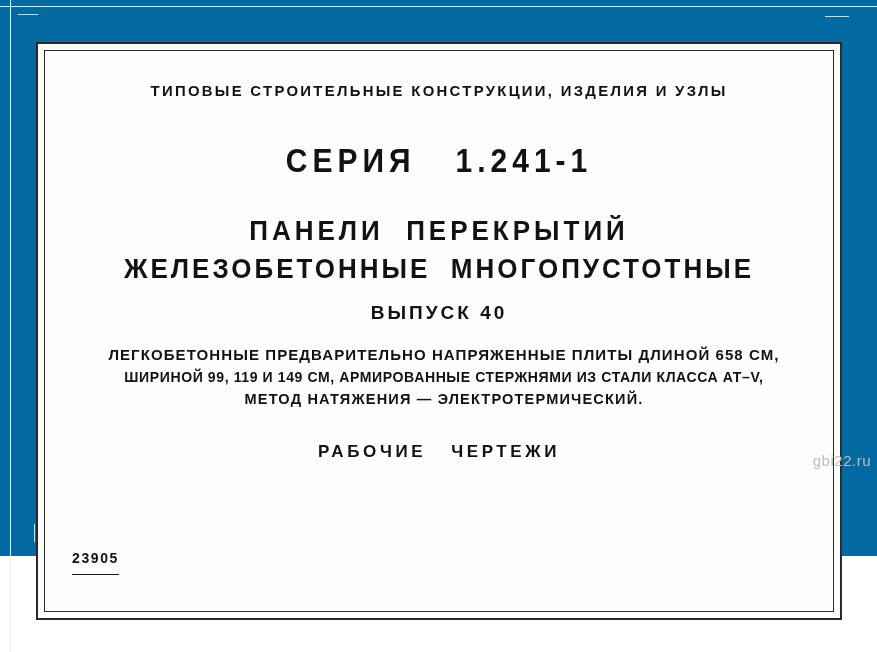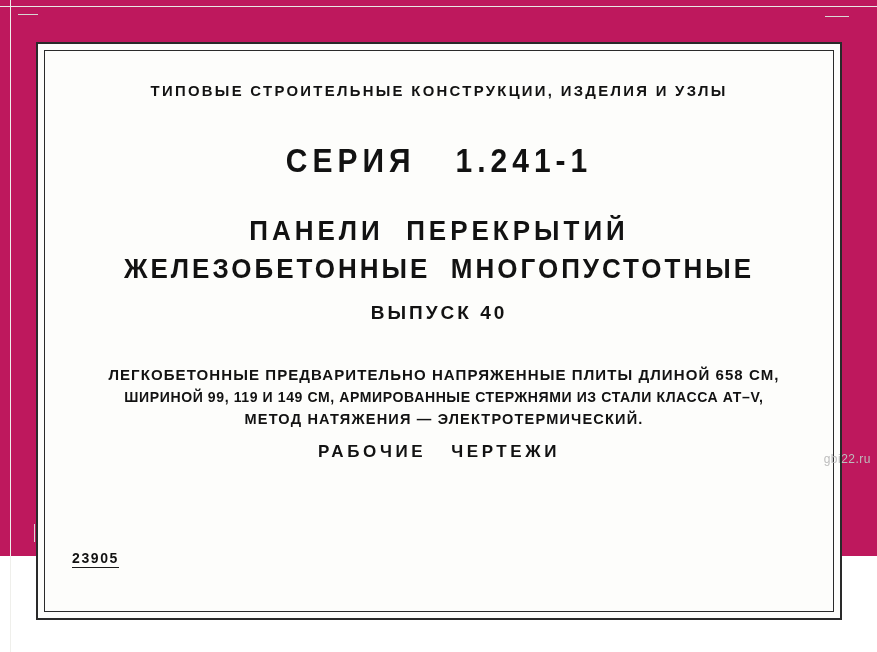--- a/index.html
+++ b/index.html
@@ -12,21 +12,21 @@
     height: 652px;
     overflow: hidden;
     font-family: "Liberation Sans", sans-serif;
     color: #1a1a1a;
   }
 
   #page {
     position: relative;
     width: 877px;
     height: 556px;
-    background: #be185d;
+    background: #0369a1;
   }
 
   
   .scan-edge-top {
     position: absolute;
     left: 0; top: 6px;
     width: 877px; height: 1px;
     background: #e8e8e4;
   }
   .scan-edge-left {
@@ -140,21 +140,20 @@
     letter-spacing: 3px;
     font-weight: 600;
     text-align: center;
   }
 
   .desc {
     position: absolute;
     left: 26px;
     right: 16px;
     top: 296px;
-    margin-top: 20px;
   }
   .desc .d {
     text-align: center;
     color: #121212;
     text-transform: uppercase;
     font-size: 15.5px;
     letter-spacing: 1.1px;
     font-weight: 600;
     white-space: pre;
     transform: scaleX(0.97);
@@ -175,31 +174,31 @@
 
   
   .doc-code {
     position: absolute;
     left: 28px;
     top: 500px;
     font-size: 14px;
     letter-spacing: 1.6px;
     color: #121212;
     font-weight: 600;
-    padding-bottom: 1px;
+    padding-bottom: 8px;
     border-bottom: 1.5px solid #1a1a1a;
     display: inline-block;
   }
 
   
   .watermark {
     position: absolute;
     right: 6px;
     top: 452px;
-    font-size: 12px;
+    font-size: 15px;
     letter-spacing: 0.5px;
     color: #bdbdbd;
     font-family: "Liberation Sans", sans-serif;
   }
 </style>
 </head>
 <body>
 
 <div id="page">
 

